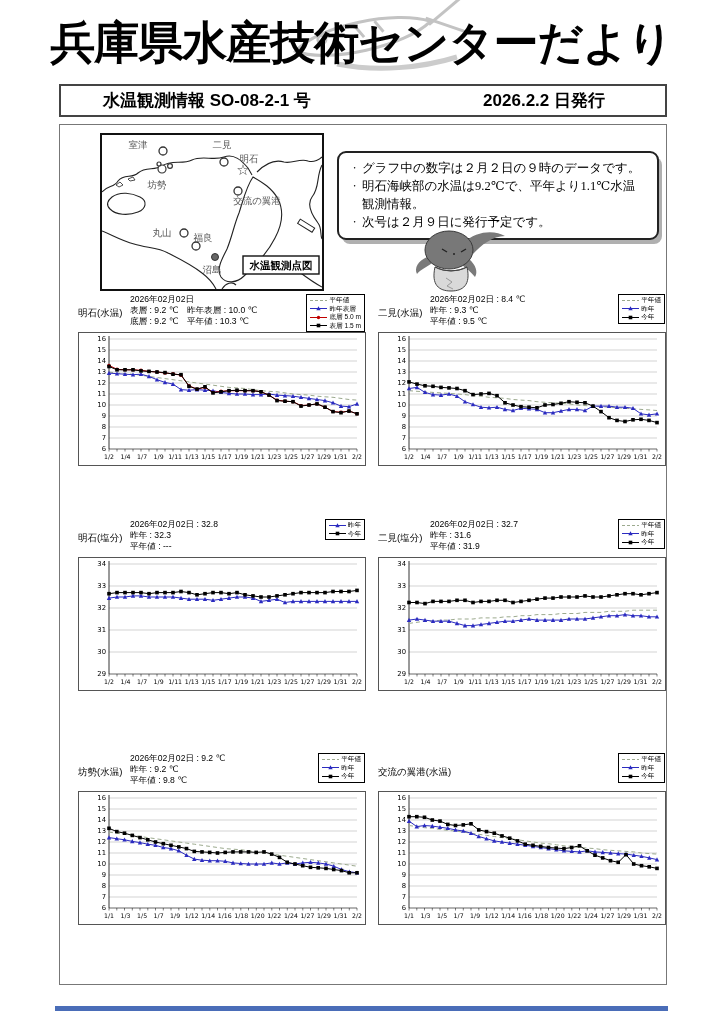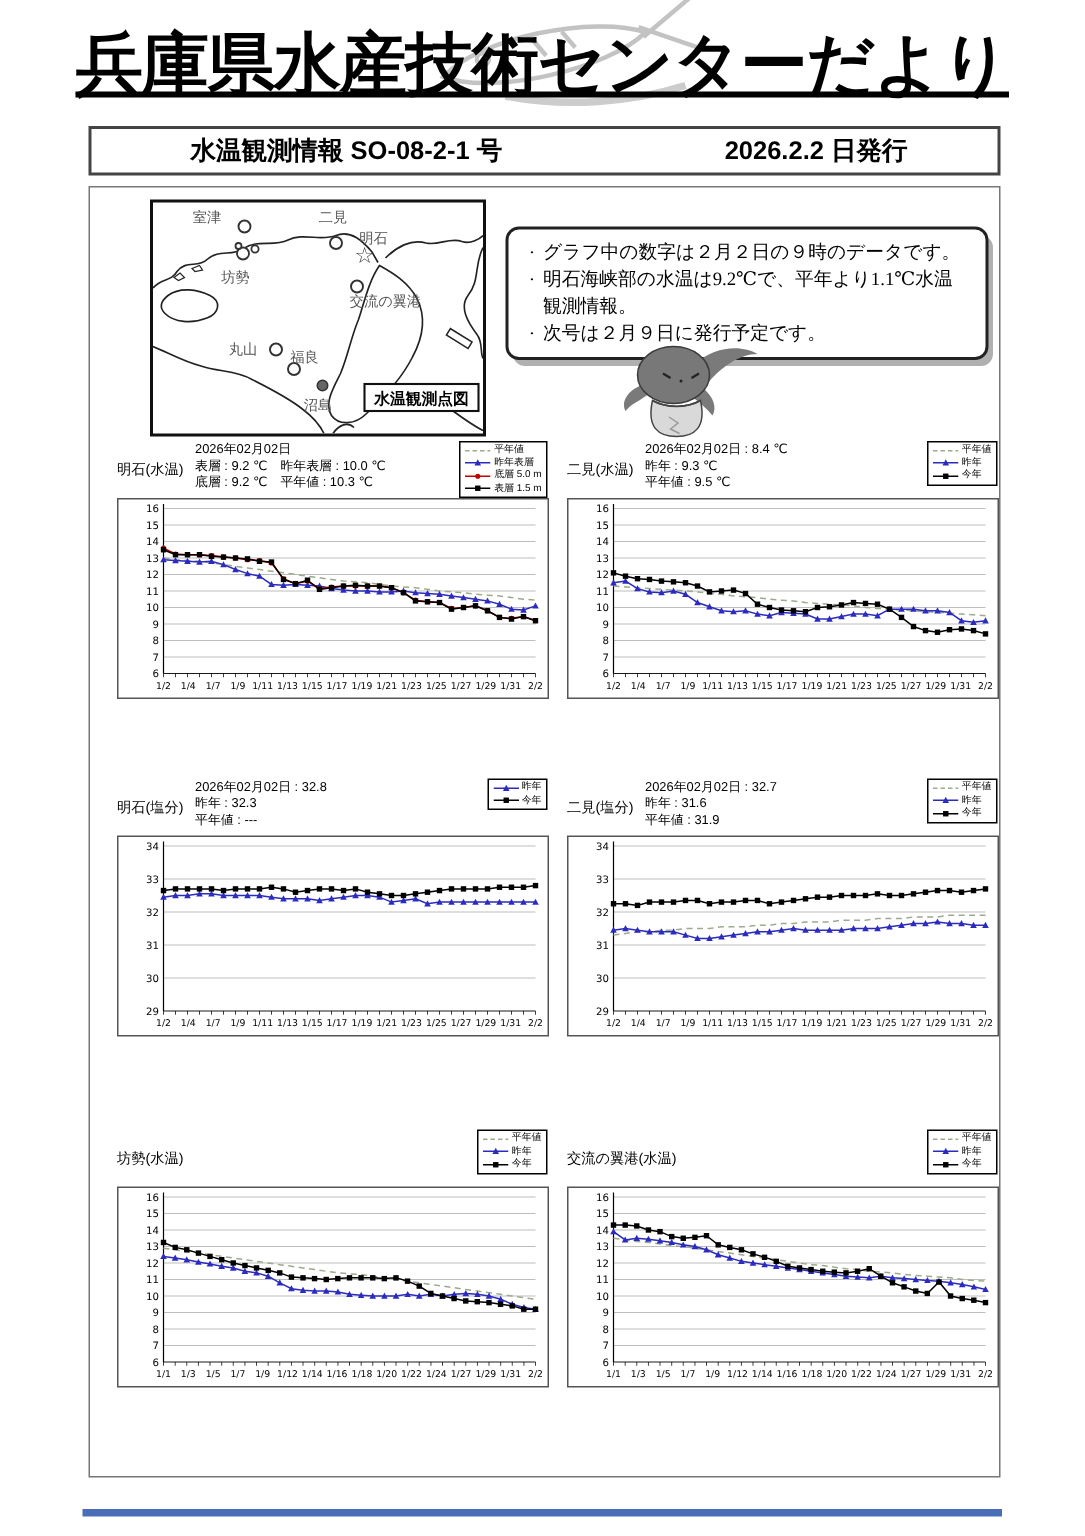--- a/index.html
+++ b/index.html
@@ -1,23 +1,23 @@
 <!DOCTYPE html>
 <html><head>
 <meta charset="utf-8">
 <style>
   html,body{margin:0;padding:0;}
   body{width:723px;height:1024px;background:#fff;position:relative;
        font-family:"Liberation Sans","DejaVu Sans",sans-serif;color:#000;overflow:hidden;}
   .page-title{position:absolute;top:13px;left:0;width:723px;text-align:center;
-       font-size:45px;font-weight:800;letter-spacing:-1px;z-index:2;text-decoration:underline;}
+       font-size:45px;font-weight:800;letter-spacing:-1px;z-index:2;}
   .fish-logo{position:absolute;left:282px;top:0;z-index:1;}
   .head-bar{position:absolute;left:59px;top:84px;width:608px;height:33px;border:2px solid #444;
        box-sizing:border-box;display:flex;align-items:center;background:#fff;z-index:3;}
-  .head-bar .iss{margin-left:66px;font-size:17px;font-weight:700;}
+  .head-bar .iss{margin-left:42px;font-size:17px;font-weight:700;}
   .head-bar .dt{margin-left:auto;margin-right:60px;font-size:17px;font-weight:700;}
   .main-box{position:absolute;left:59px;top:124px;width:608px;height:861px;
        border:1.5px solid #777;box-sizing:border-box;background:#fff;padding-left:32px;}
   .map-box{position:absolute;left:40px;top:8px;width:224px;height:158px;border:2px solid #111;
        box-sizing:border-box;background:#fff;}
   .callout{position:absolute;left:277px;top:26px;width:322px;border:2px solid #222;border-radius:9px;
        background:#fff;box-shadow:4px 5px 0 -1px #b0b0b0;padding:6px 10px 6px 8px;box-sizing:border-box;
        font-family:"Liberation Serif","DejaVu Serif",serif;font-size:12.5px;line-height:1.45;}
   .note{display:flex;}
   .note .b{width:15px;flex:none;text-align:center;font-size:9px;padding-top:3px;}
@@ -805,20 +805,21 @@
             <rect x="244.2" y="33.9" width="3.6" height="3.6" fill="#000000"></rect>
             <rect x="252.2" y="33.9" width="3.6" height="3.6" fill="#000000"></rect>
             <rect x="260.2" y="35.0" width="3.6" height="3.6" fill="#000000"></rect>
             <rect x="268.2" y="33.9" width="3.6" height="3.6" fill="#000000"></rect>
             <rect x="276.2" y="32.8" width="3.6" height="3.6" fill="#000000"></rect>
           </svg></div>
       </div>
       <div class="chart" style="left: 18px; top: 627px;">
         <div class="ch-head">
           <span class="site">坊勢(水温)</span>
+          <div class="ttl">2026年02月02日 : 9.2 ℃<br>昨年 : 9.2 ℃<br>平年値 : 9.8 ℃</div>
           <div class="lgd">
             <div class="row">
               <svg width="17" height="7">
                 <line x1="0" y1="3.5" x2="17" y2="3.5" stroke="#9caa8e" stroke-width="1" stroke-dasharray="3 2"></line>
               </svg>
               <span>平年値</span>
             </div>
             <div class="row">
               <svg width="17" height="7">
                 <line x1="0" y1="3.5" x2="17" y2="3.5" stroke="#2b2bc0" stroke-width="1"></line>

